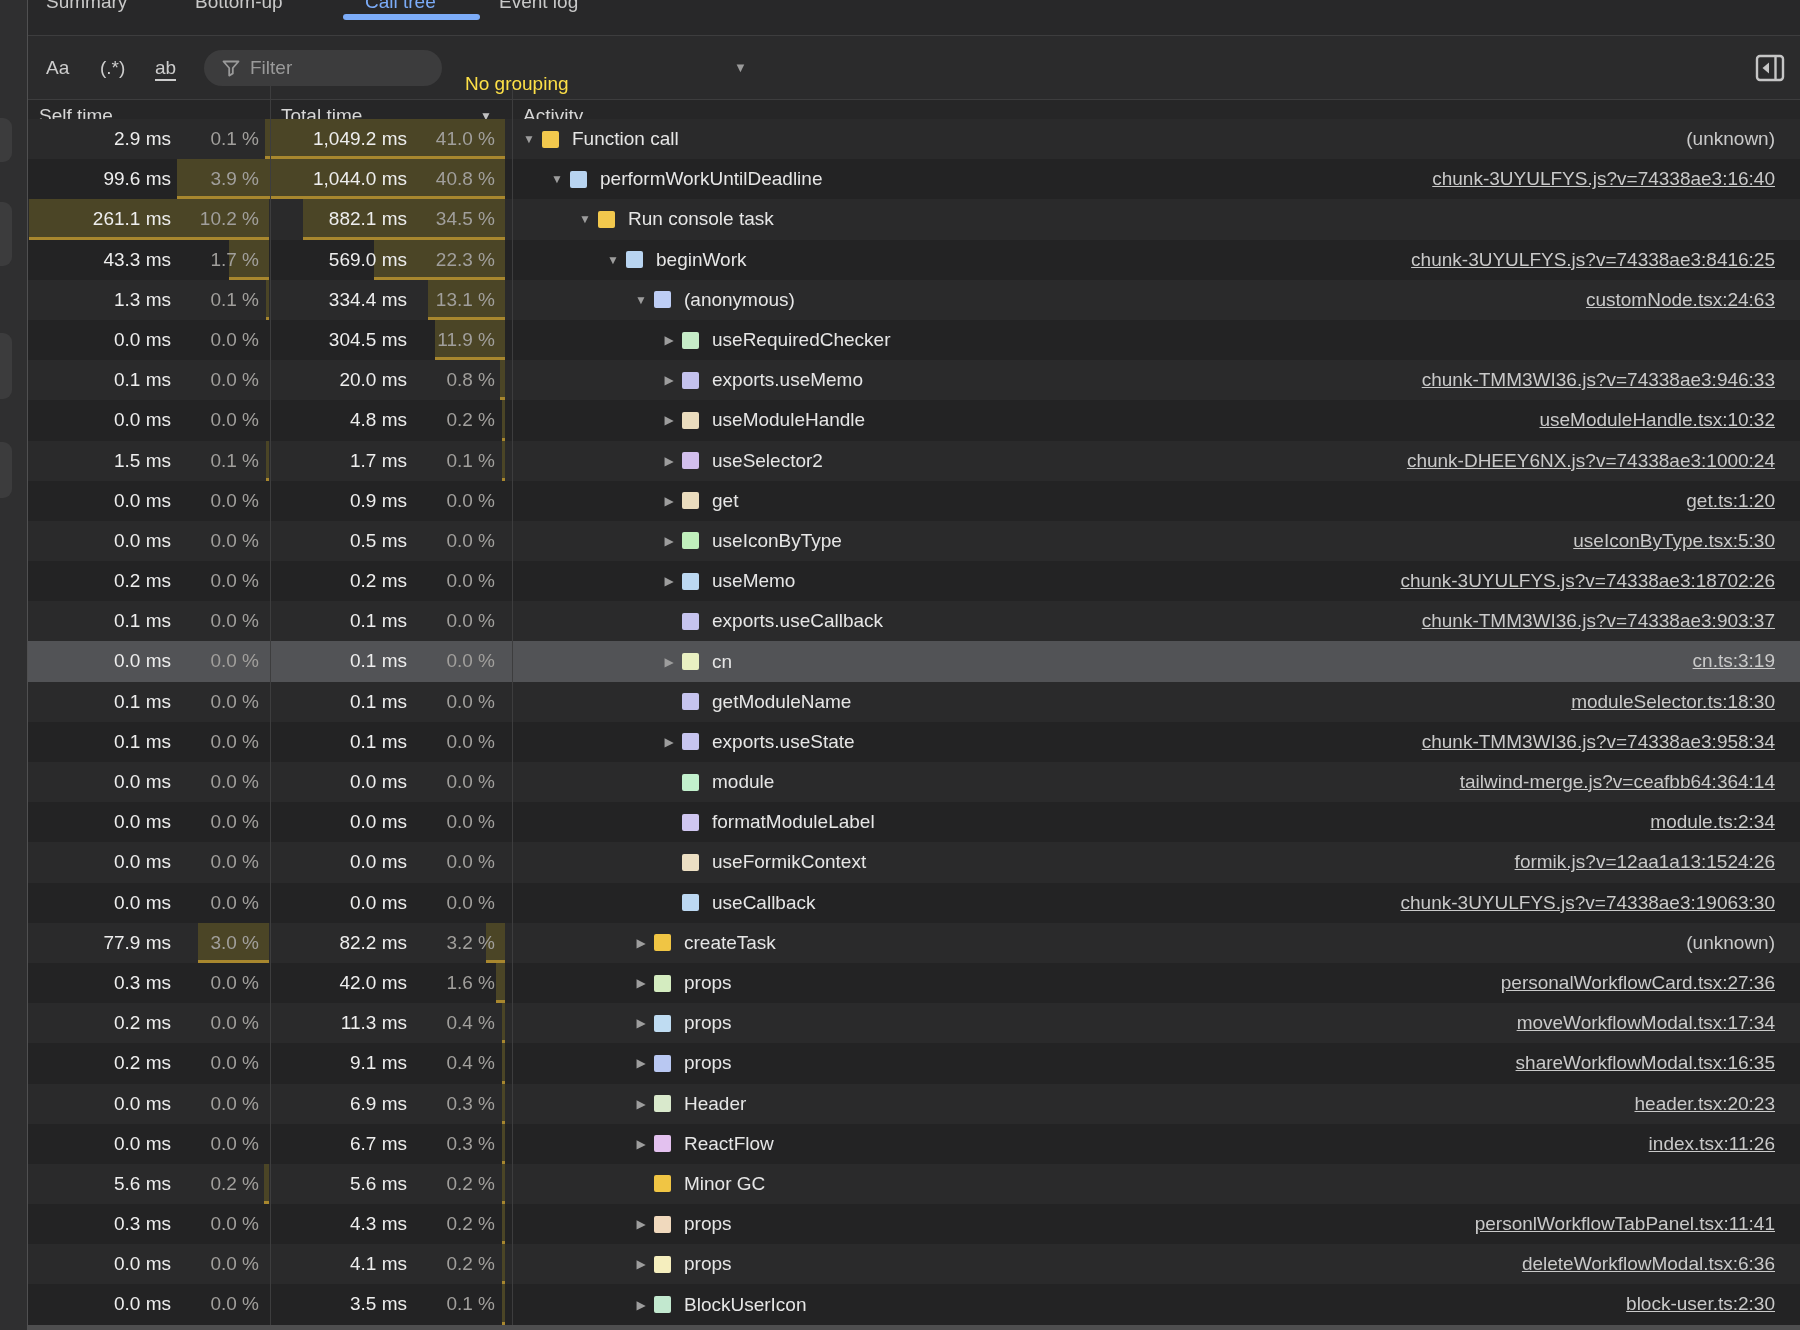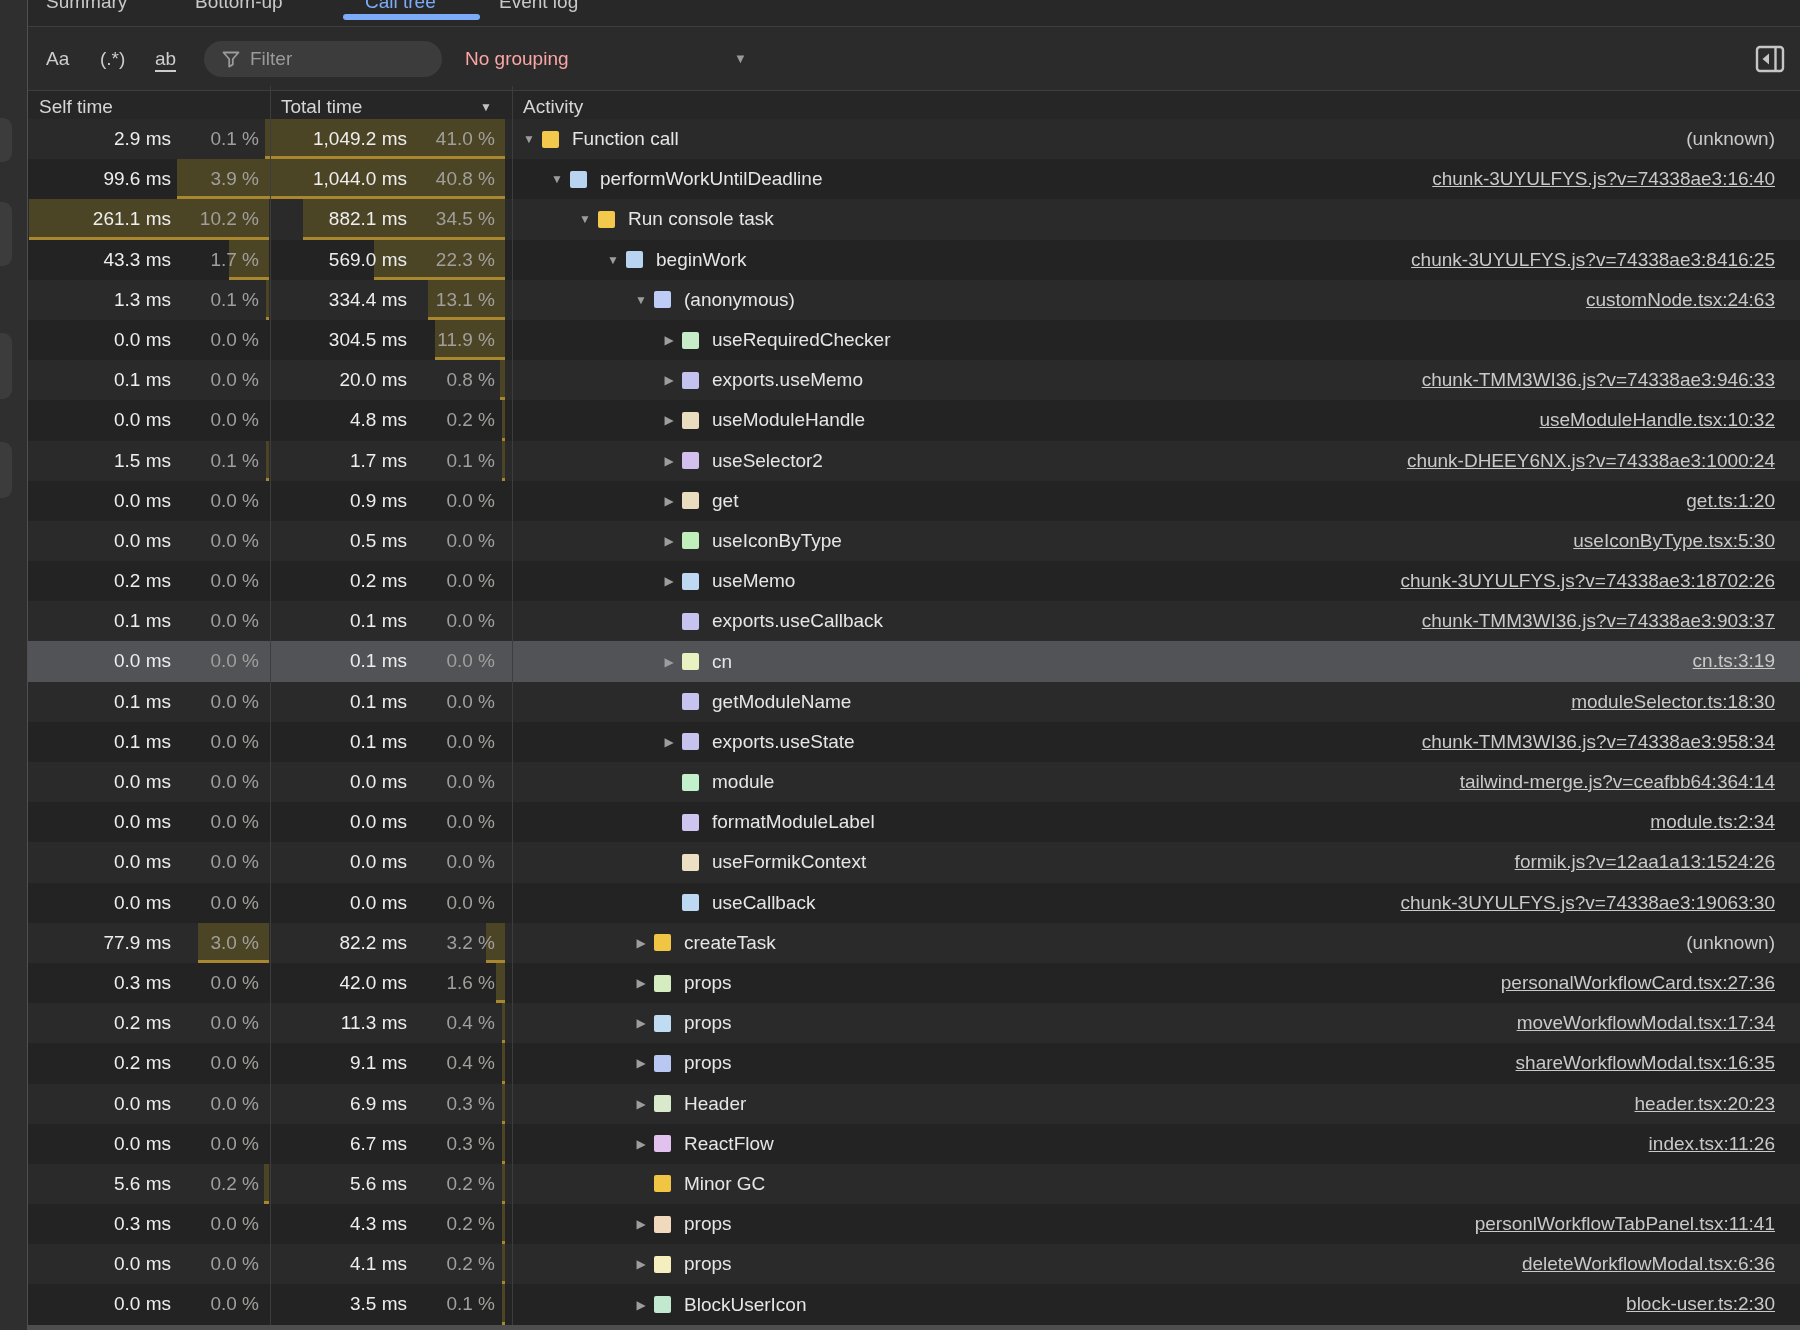--- a/index.html
+++ b/index.html
@@ -17,21 +17,21 @@
   }
   .rail-frag {
     position:absolute; left:-10px; width:22px;
     background:#3c3c3d; border-radius:9px;
   }
   
   .main { position:absolute; left:28px; top:0; width:1772px; height:1330px; }
 
   
   .tabstrip {
-    position:relative; height:27px; background:#282829;
+    position:relative; height:36px; background:#282829;
     border-bottom:1px solid #3d3d3e; overflow:hidden;
   }
   .tab {
     position:absolute; top:-8px; font-size:19px; line-height:19px;
     color:#c9c9c9; white-space:nowrap;
   }
   .tab.active { color:#7cacf8; }
   .tab-underline {
     position:absolute; top:14px; height:6px; border-radius:3px;
     background:#7cacf8;
@@ -47,22 +47,22 @@
     font-size:19px; color:#cdcdcd; white-space:nowrap;
   }
   .tb-btn.word-icon span { border-bottom:2px solid #cdcdcd; padding-bottom:1px; }
   .filter-pill {
     position:absolute; left:176px; top:14px; width:238px; height:36px;
     background:#3c3c3d; border-radius:18px;
     display:flex; align-items:center; padding-left:18px;
   }
   .filter-pill .ph { color:#9a9a9a; font-size:19px; margin-left:10px; }
   .grouping {
-    position:absolute; left:437px; top:0; height:64px; line-height:64px;
-    font-size:19px; color:#fca5a5;
+    position:absolute; left:437px; top:16px; height:64px; line-height:64px;
+    font-size:19px; color:#fde047;
   }
   .grouping-caret {
     position:absolute; left:706px; top:0; height:64px; line-height:64px;
     font-size:13px; color:#9a9a9a;
   }
   .panel-toggle { position:absolute; right:14px; top:17px; width:32px; height:30px; }
 
   
   .grid-header {
     position:relative; height:32px; background:#262627;

